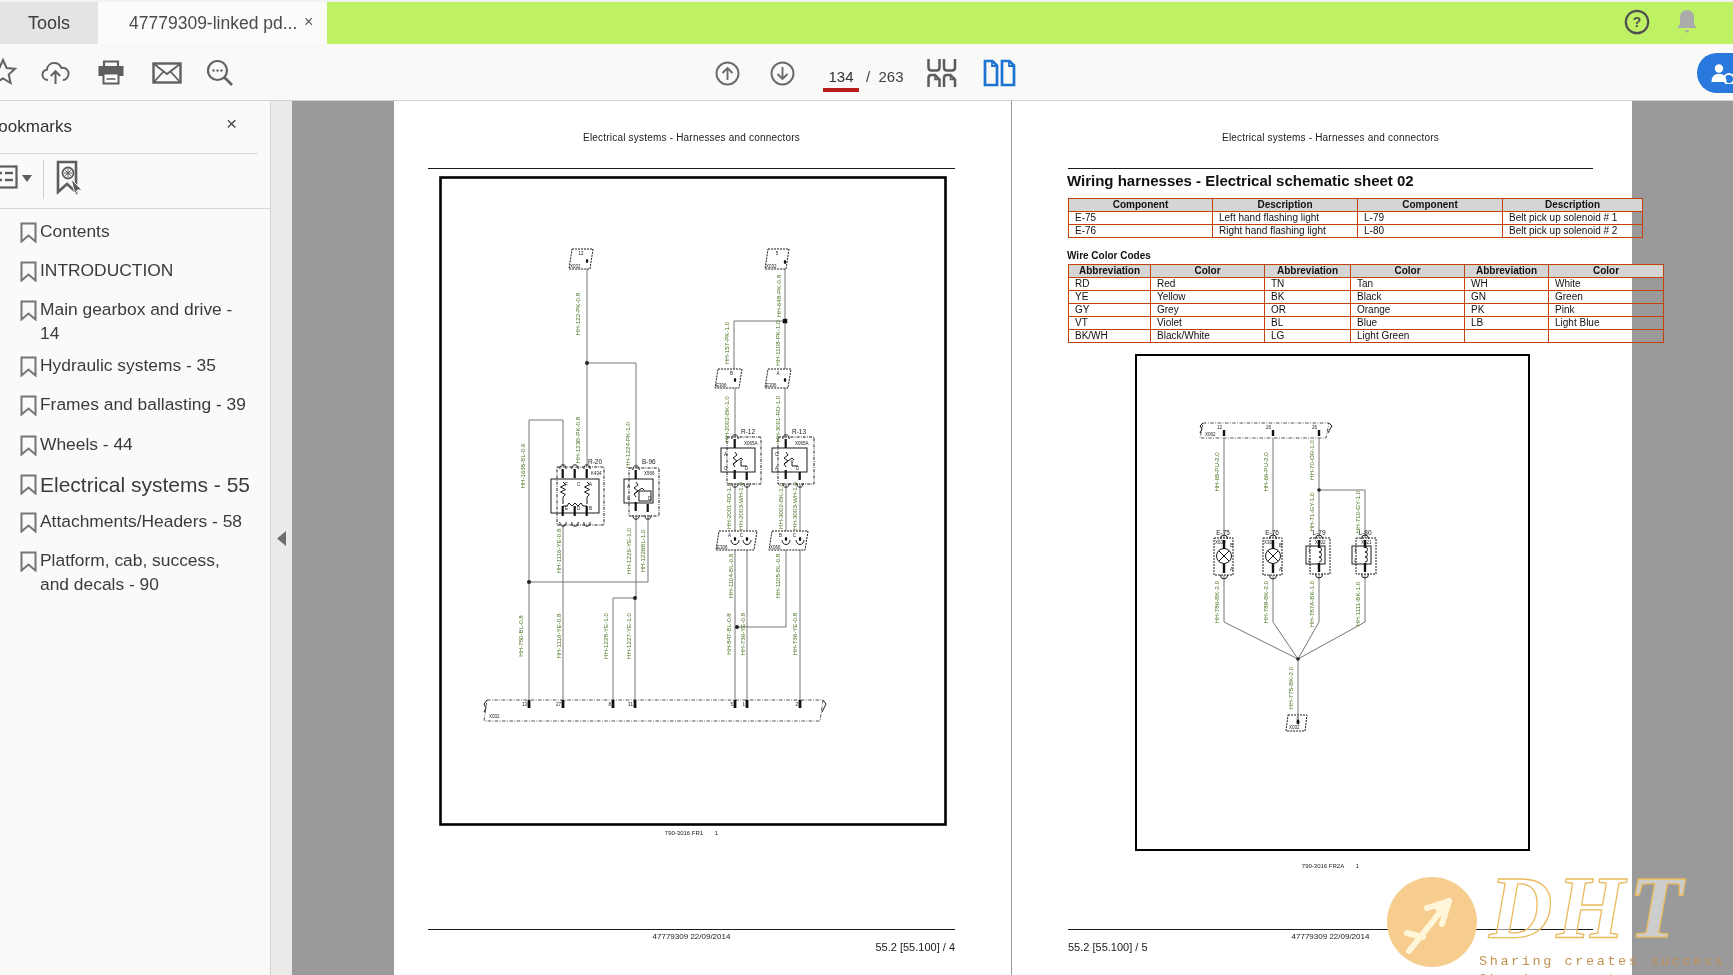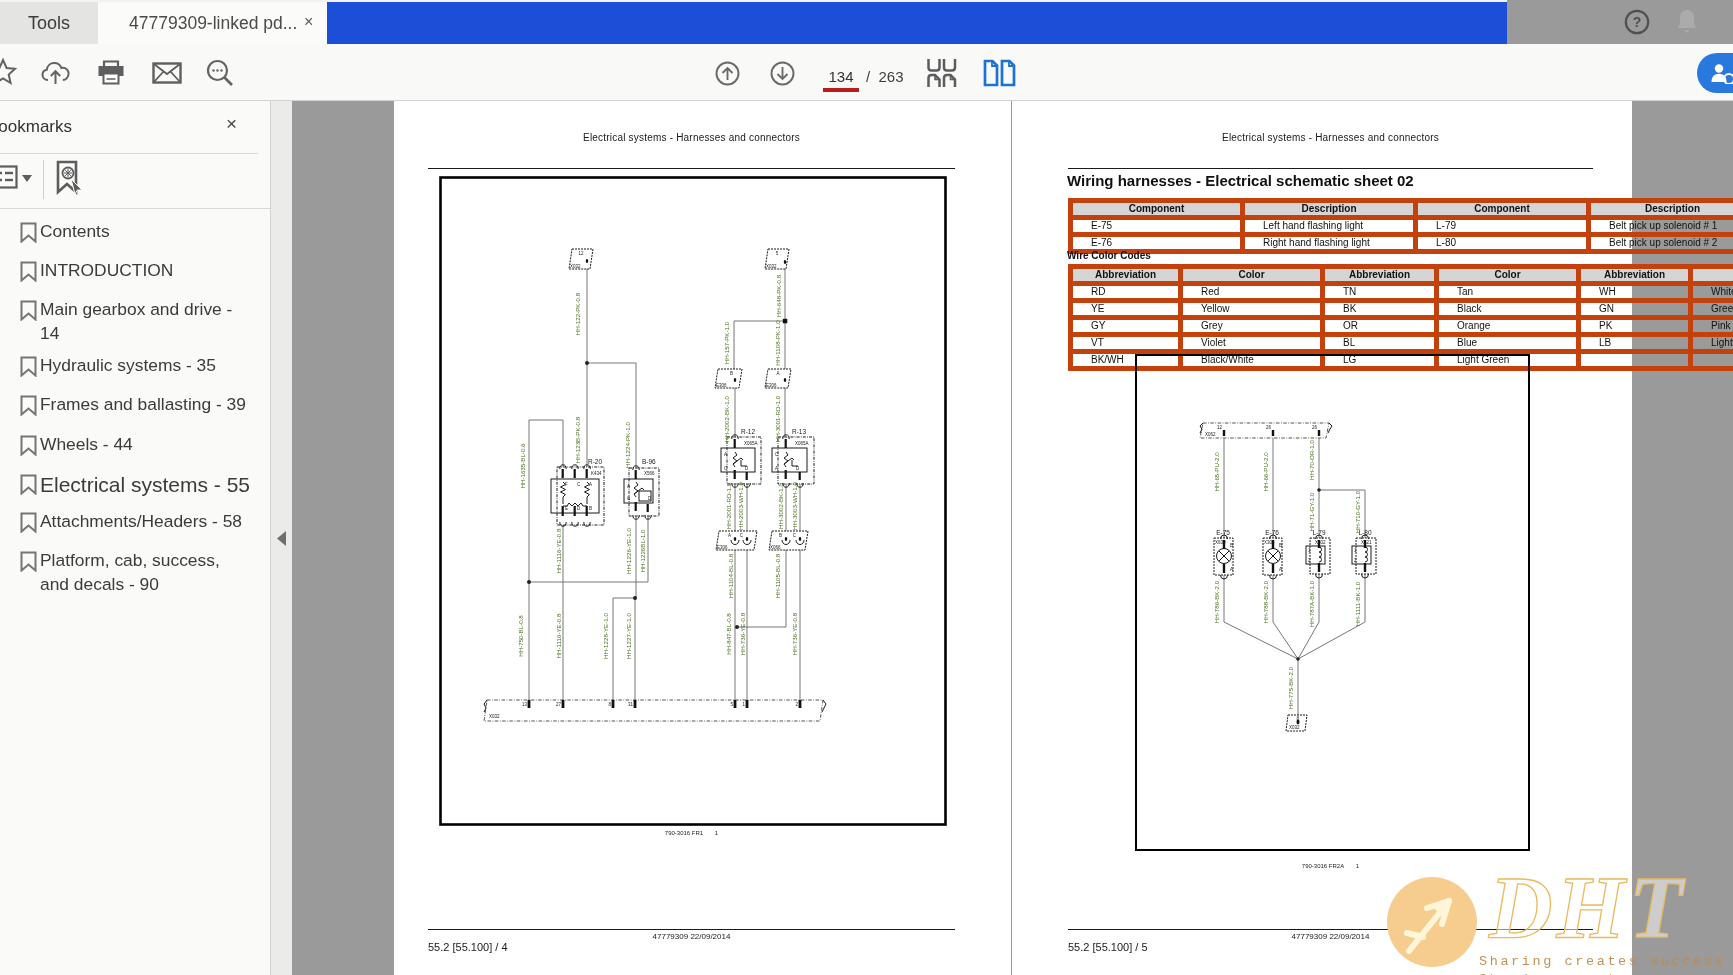--- a/index.html
+++ b/index.html
@@ -6,27 +6,27 @@
 body{width:1733px;height:975px;overflow:hidden;position:relative;font-family:"Liberation Sans",sans-serif;background:#9a9a9a}
 .ab{position:absolute}
 svg text{font-family:"Liberation Sans",sans-serif}
 .g{fill:#46701a;font-size:6.2px}
 .k{fill:#1a1a1a;font-size:4.5px}
 .k6{fill:#1a1a1a;font-size:6.5px}
 .w{stroke:#767676;stroke-width:1;fill:none}
 .b{stroke:#1a1a1a;stroke-width:1;fill:none}
 .dash{stroke:#2a2a2a;stroke-width:0.8;fill:none;stroke-dasharray:3.5 1.5 0.8 1.5}
 table{border-collapse:collapse;font-size:10px;color:#111}
-td,th{border:5px solid #c2410c;padding:0 18px;height:12px;line-height:12px;white-space:nowrap;overflow:hidden}
+td,th{border:1px solid #c2410c;padding:0 6px;height:12px;line-height:12px;white-space:nowrap;overflow:hidden}
 th{background:#d5d5d5;font-weight:bold;text-align:center}
 </style>
 </head>
 <body>
 
-<div class="ab" style="left:0;top:0;width:1507px;height:44px;background:#1d4ed8;border-top:2px solid #f2f2f0">
+<div class="ab" style="left:0;top:0;width:1733px;height:44px;background:#bef264;border-top:2px solid #f2f2f0">
   <div class="ab" style="left:0;top:0;width:98px;height:42px;background:#e4e4e2;border-right:1px solid #d6d6d4;color:#3c3c3c;font-size:18px;text-align:center;line-height:42px">Tools</div>
   <div class="ab" style="left:98px;top:0;width:229px;height:42px;background:#fbfbfa;color:#4a4a4a;font-size:17.5px;line-height:42px">
     <span class="ab" style="left:31px;top:0">47779309-linked pd...</span>
     <span class="ab" style="left:206px;top:-1px;color:#5a5a5a;font-size:16px">×</span>
   </div>
 </div>
 
 <div class="ab" style="left:0;top:44px;width:1733px;height:56px;background:#f9f9f8;border-bottom:1px solid #d2d2d0">
 
   <svg class="ab" style="left:-12px;top:13px" width="30" height="30" viewBox="0 0 30 30">
@@ -179,21 +179,21 @@
 <svg class="ab" style="left:277px;top:531px" width="9" height="15" viewBox="0 0 9 15">
     <path d="M9 0 L9 15 L0 7.5 Z" fill="#6e6e6e"></path>
   </svg>
 
 <div class="ab" style="left:394px;top:101px;width:617px;height:874px;background:#fff">
   <div class="ab" style="left:34px;top:31px;width:527px;text-align:center;font-size:10px;letter-spacing:0.2px;color:#1a1a1a">Electrical systems - Harnesses and connectors</div>
   <div class="ab" style="left:34px;top:67px;width:527px;border-top:1px solid #1a1a1a"></div>
   <div class="ab" style="left:34px;top:729px;width:527px;text-align:center;font-size:6px;color:#222">790-3016 FR1&nbsp;&nbsp;&nbsp;&nbsp;&nbsp;&nbsp;&nbsp;1</div>
   <div class="ab" style="left:34px;top:828px;width:527px;border-top:1px solid #1a1a1a"></div>
   <div class="ab" style="left:34px;top:831px;width:527px;text-align:center;font-size:8px;color:#1a1a1a">47779309 22/09/2014</div>
-  <div class="ab" style="left:34px;top:840px;width:527px;text-align:left;font-size:11px;color:#1a1a1a">55.2 [55.100] / 4</div>
+  <div class="ab" style="left:34px;top:840px;width:527px;text-align:right;font-size:11px;color:#1a1a1a">55.2 [55.100] / 4</div>
   <svg class="ab" style="left:45px;top:75px" width="508" height="650" viewBox="0 0 508 650">
     <rect x="1.5" y="1.5" width="505" height="647" fill="none" stroke="#000" stroke-width="2.6"></rect>
     <g id="leftwires" class="w">
       <path d="M148 93 V187 M148 187 H197 M197 187 V292 M148 187 V291"></path>
       <path d="M90 244 H124 M124 244 V291 M90 244 V406 M90 406 V524"></path>
       <path d="M90 406 H209 M209 406 V340"></path>
       <path d="M124 349 V524"></path>
       <path d="M197 340 V422 M174 422 H196 M174 422 V524 M196 422 V524"></path>
       <path d="M346 93 V145 M295 145 H346 M295 145 V193 M346 145 V193"></path>
       <path d="M296 212 V261 M346 212 V261"></path>

